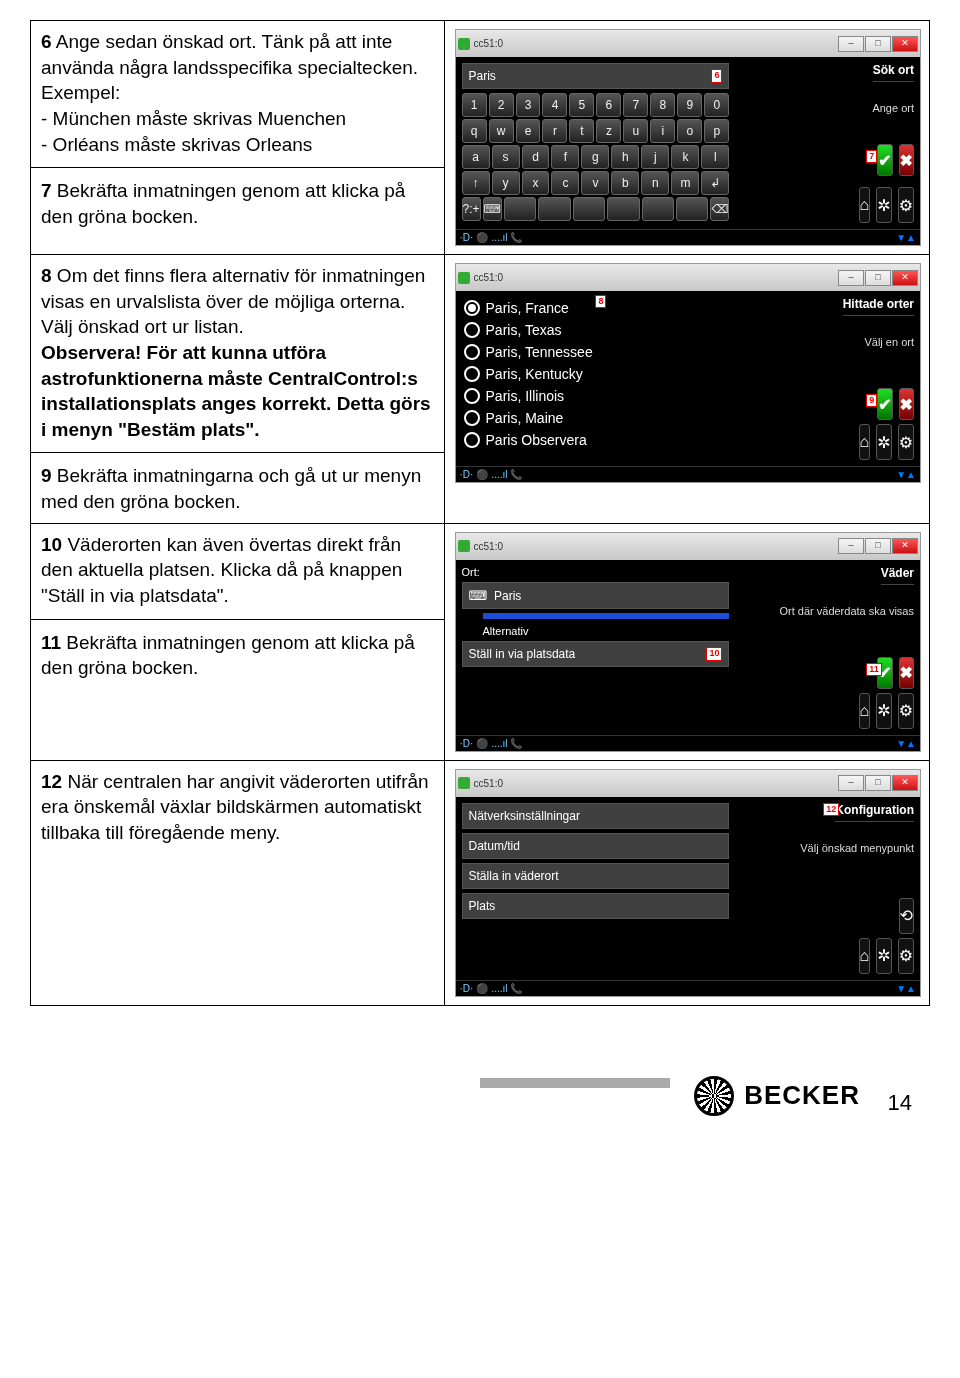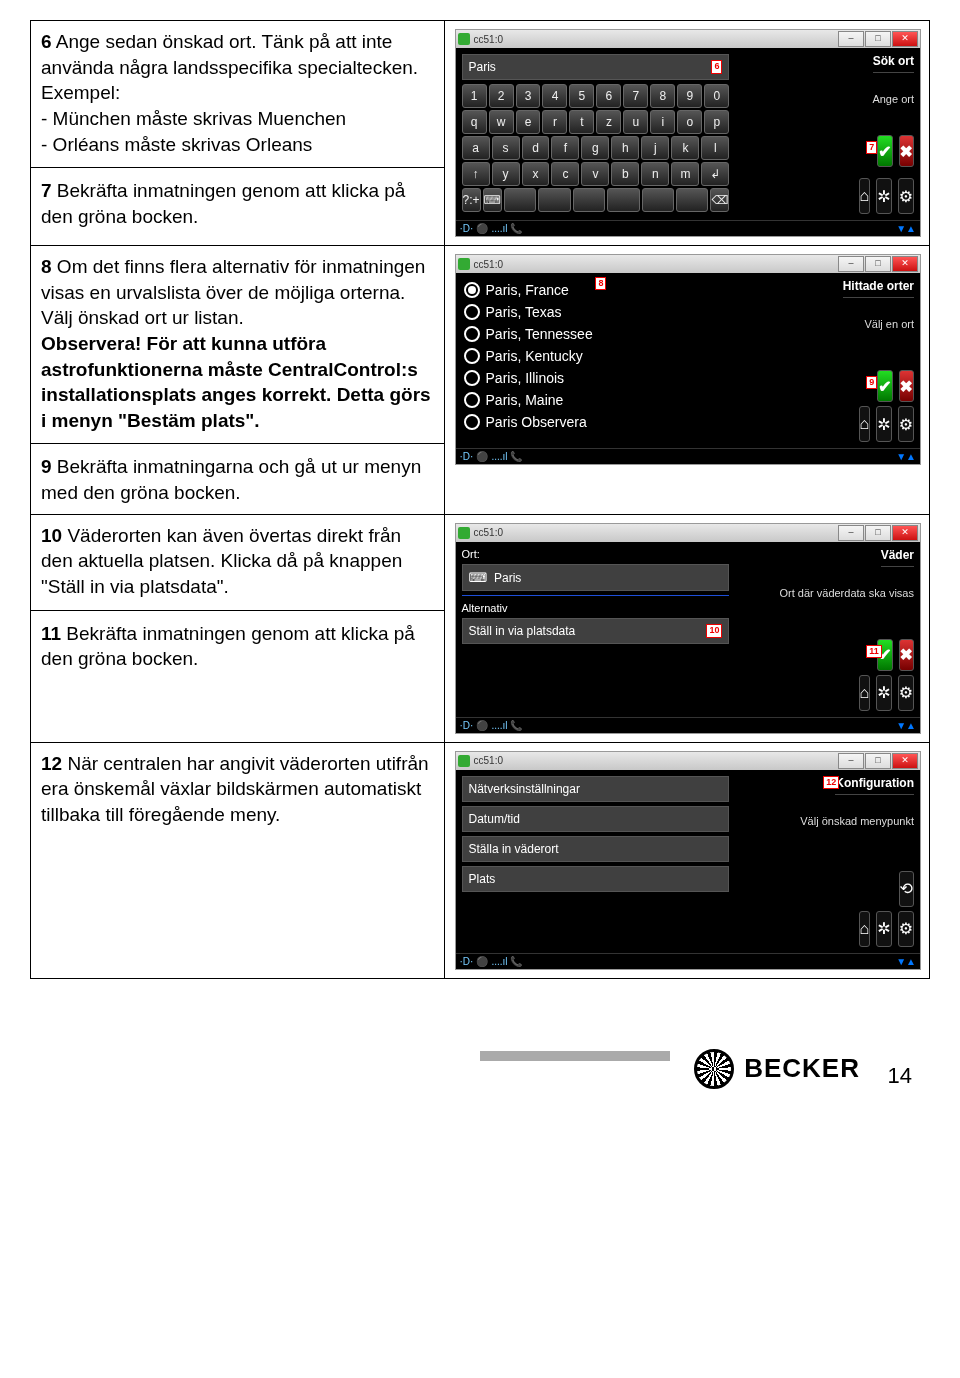--- a/index.html
+++ b/index.html
@@ -39,21 +39,21 @@
     background: #000;
     border: 1px solid #999;
     font-size: 11px;
     color: #fff;
   }
   .titlebar {
     background: linear-gradient(#e8e8e8,#c8c8c8);
     color: #333;
     display: flex;
     align-items: center;
-    height: 18px;
+    height: 27px;
     font-size: 10px;
     padding: 0 2px;
   }
   .titlebar .t-icon {
     width: 12px; height: 12px; background: #3a3; margin-right: 4px; border-radius: 2px;
   }
   .titlebar .t-name { flex: 1; }
   .titlebar .wbtn {
     display: inline-block; width: 24px; height: 14px; margin-left: 1px;
     border: 1px solid #888; background: linear-gradient(#f5f5f5,#ddd);
@@ -138,21 +138,21 @@
     display:flex; align-items:center; gap:6px;
     color:#fff; font-size: 14px; padding: 3px 2px;
   }
   .radio {
     width:12px; height:12px; border:2px solid #fff; border-radius:50%;
     display:inline-block; position:relative;
   }
   .radio.sel::after {
     content:""; position:absolute; inset:2px; background:#fff; border-radius:50%;
   }
-  .bordertop { border-top:1px solid #1d4ed8; padding-top:6px; }
+  .bordertop { border-top:6px solid #1d4ed8; padding-top:6px;margin-left:21px; }
 
   .statusbar {
     border-top:1px solid #333;
     display:flex; align-items:center; gap:6px;
     padding: 2px 4px; font-size:10px; color:#7cf;
   }
   .statusbar .sp { flex:1; }
   .tri { color:#07f; font-size:10px; }
 
   .kbicon { font-size:13px; }

